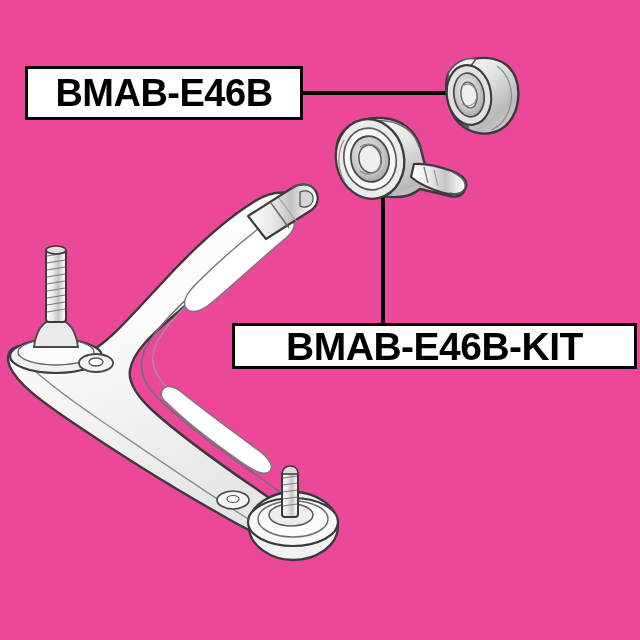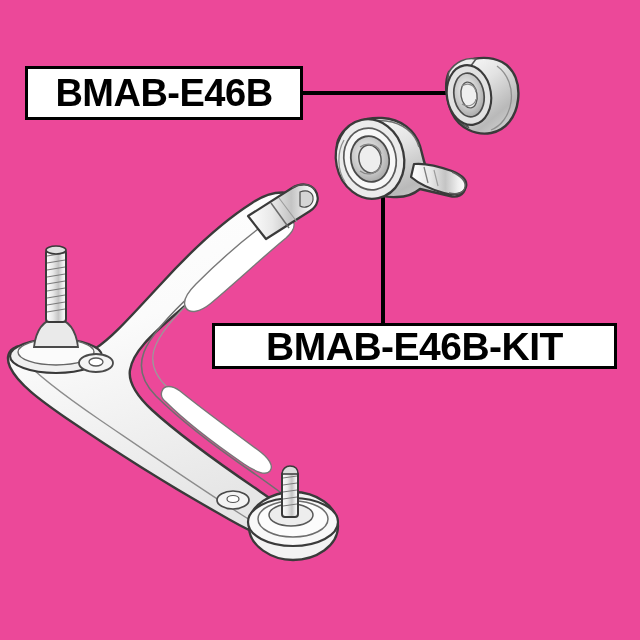--- a/index.html
+++ b/index.html
@@ -45,21 +45,21 @@
   #label-bmab {
     left: 25px;
     top: 66px;
     width: 278px;
     height: 54px;
   }
   #label-bmab .label-text {
     font-size: 38px;
   }
   #label-kit {
-    left: 212px;
+    left: 232px;
     top: 323px;
     width: 405px;
     height: 46px;
   }
   #label-kit .label-text {
     font-size: 39px;
   }
 </style>
 </head>
 <body>

